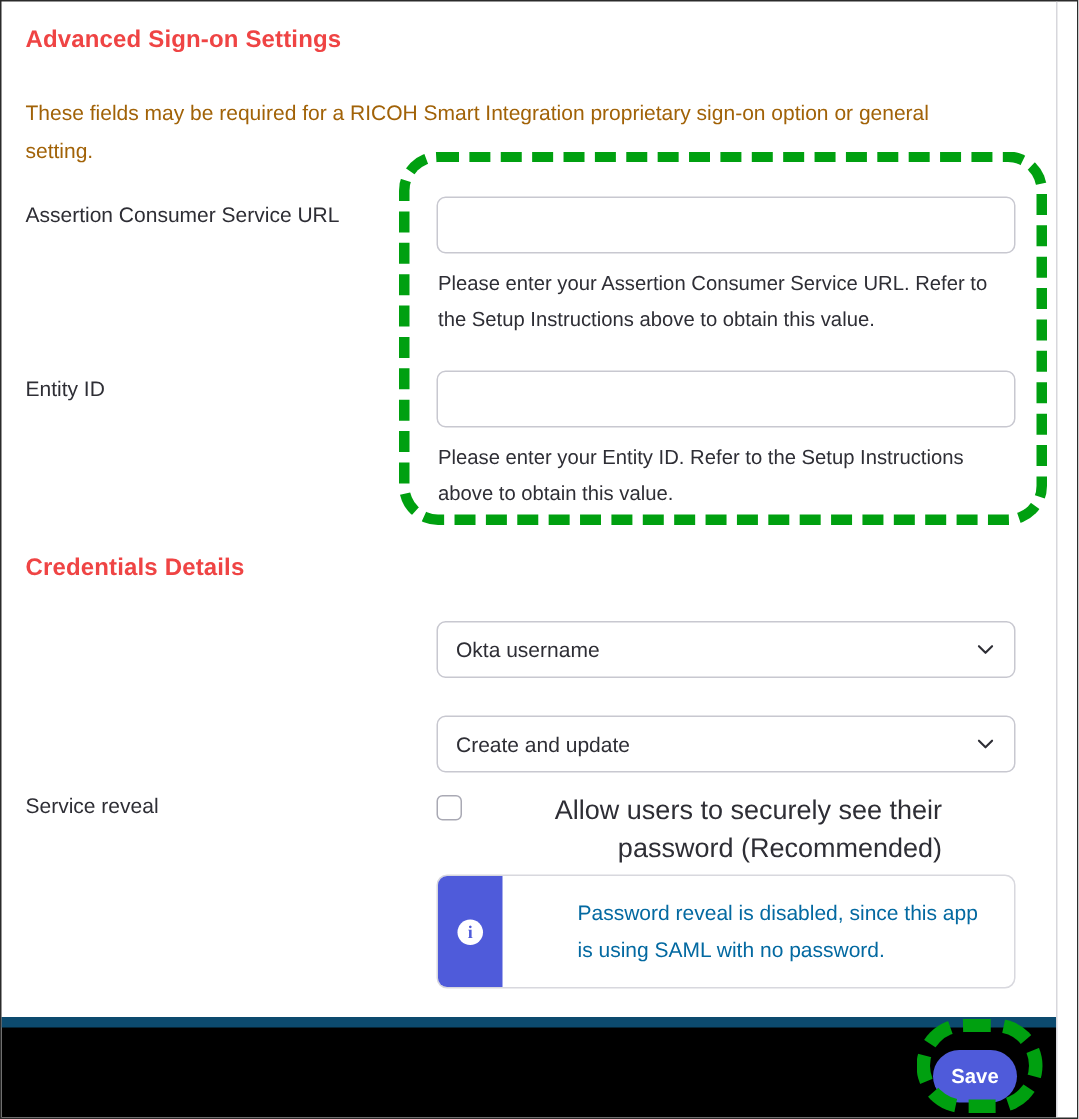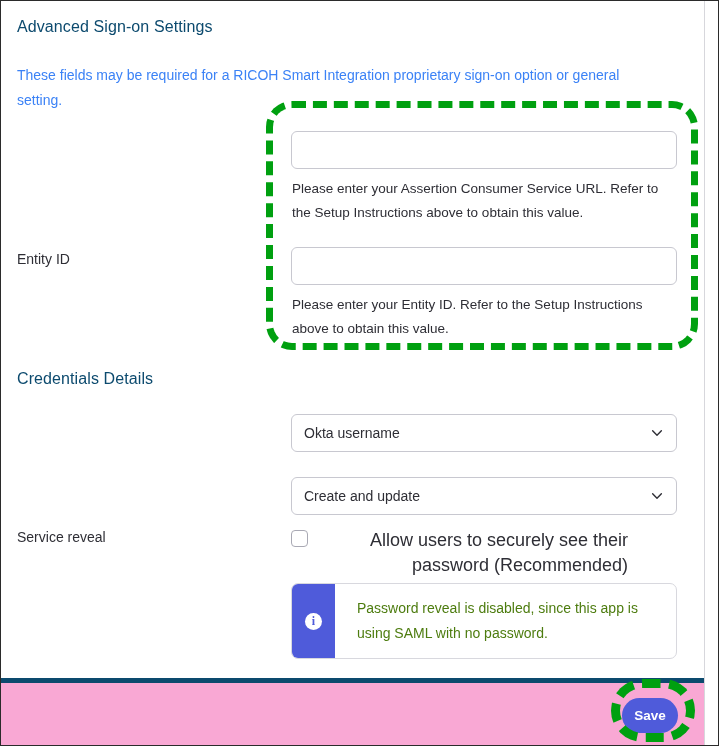--- a/index.html
+++ b/index.html
@@ -40,35 +40,35 @@
     top: 0;
     width: 703px;
     height: 677px;
     padding: 0;
   }
 
   
   .section-title {
     position: absolute;
     font-size: 16px;
-    font-weight: normal;
-    color: #0c4a6e;
+    font-weight: bold;
+    color: #ef4444;
     letter-spacing: .1px;
   }
   #h-advanced { left: 16px; top: 17px; }
   #h-credentials { left: 16px; top: 369px; }
 
   .intro {
     position: absolute;
     left: 16px;
     top: 62px;
     width: 648px;
     font-size: 14px;
     line-height: 25px;
-    color: #3b82f6;
+    color: #a16207;
   }
 
   
   .field-label {
     position: absolute;
     left: 16px;
     font-size: 14px;
     color: #2e2e35;
     line-height: 18px;
   }
@@ -199,32 +199,33 @@
     justify-content: center;
     line-height: 1;
   }
   .callout-text {
     flex: 1;
     padding: 0 16px 0 22px;
     display: flex;
     align-items: center;
     font-size: 14px;
     line-height: 25px;
-    color: #4d7c0f;
+    color: #0369a1;
+    margin-left: 28px;
   }
 
   
   .footer {
     position: absolute;
     left: 0;
     top: 677px;
     width: 703px;
     height: 67px;
-    border-top: 5px solid #0c4a6e;
-    background: #f9a8d4;
+    border-top: 7px solid #0c4a6e;
+    background: #000000;
   }
   .save-btn {
     position: absolute;
     right: 26px;
     top: 15px;
     width: 56px;
     height: 35px;
     border: none;
     border-radius: 18px;
     background: #4f5bda;
@@ -267,20 +268,21 @@
 <div class="screen">
 
   <div class="right-gutter"></div>
 
   <div class="content">
 
     <div class="section-title" id="h-advanced">Advanced Sign-on Settings</div>
 
     <div class="intro">These fields may be required for a RICOH Smart Integration proprietary sign-on option or general setting.</div>
 
+    <div class="field-label" id="lbl-acs">Assertion Consumer Service URL</div>
 
     <input class="text-input" id="in-acs" type="text" placeholder="" style="">
 
     <div class="hint" id="hint-acs">Please enter your Assertion Consumer Service URL. Refer to the Setup Instructions above to obtain this value.</div>
 
     <div class="field-label" id="lbl-entity">Entity ID</div>
 
     <input class="text-input" id="in-entity" type="text" placeholder="" style="">
 
     <div class="hint" id="hint-entity">Please enter your Entity ID. Refer to the Setup Instructions above to obtain this value.</div>

